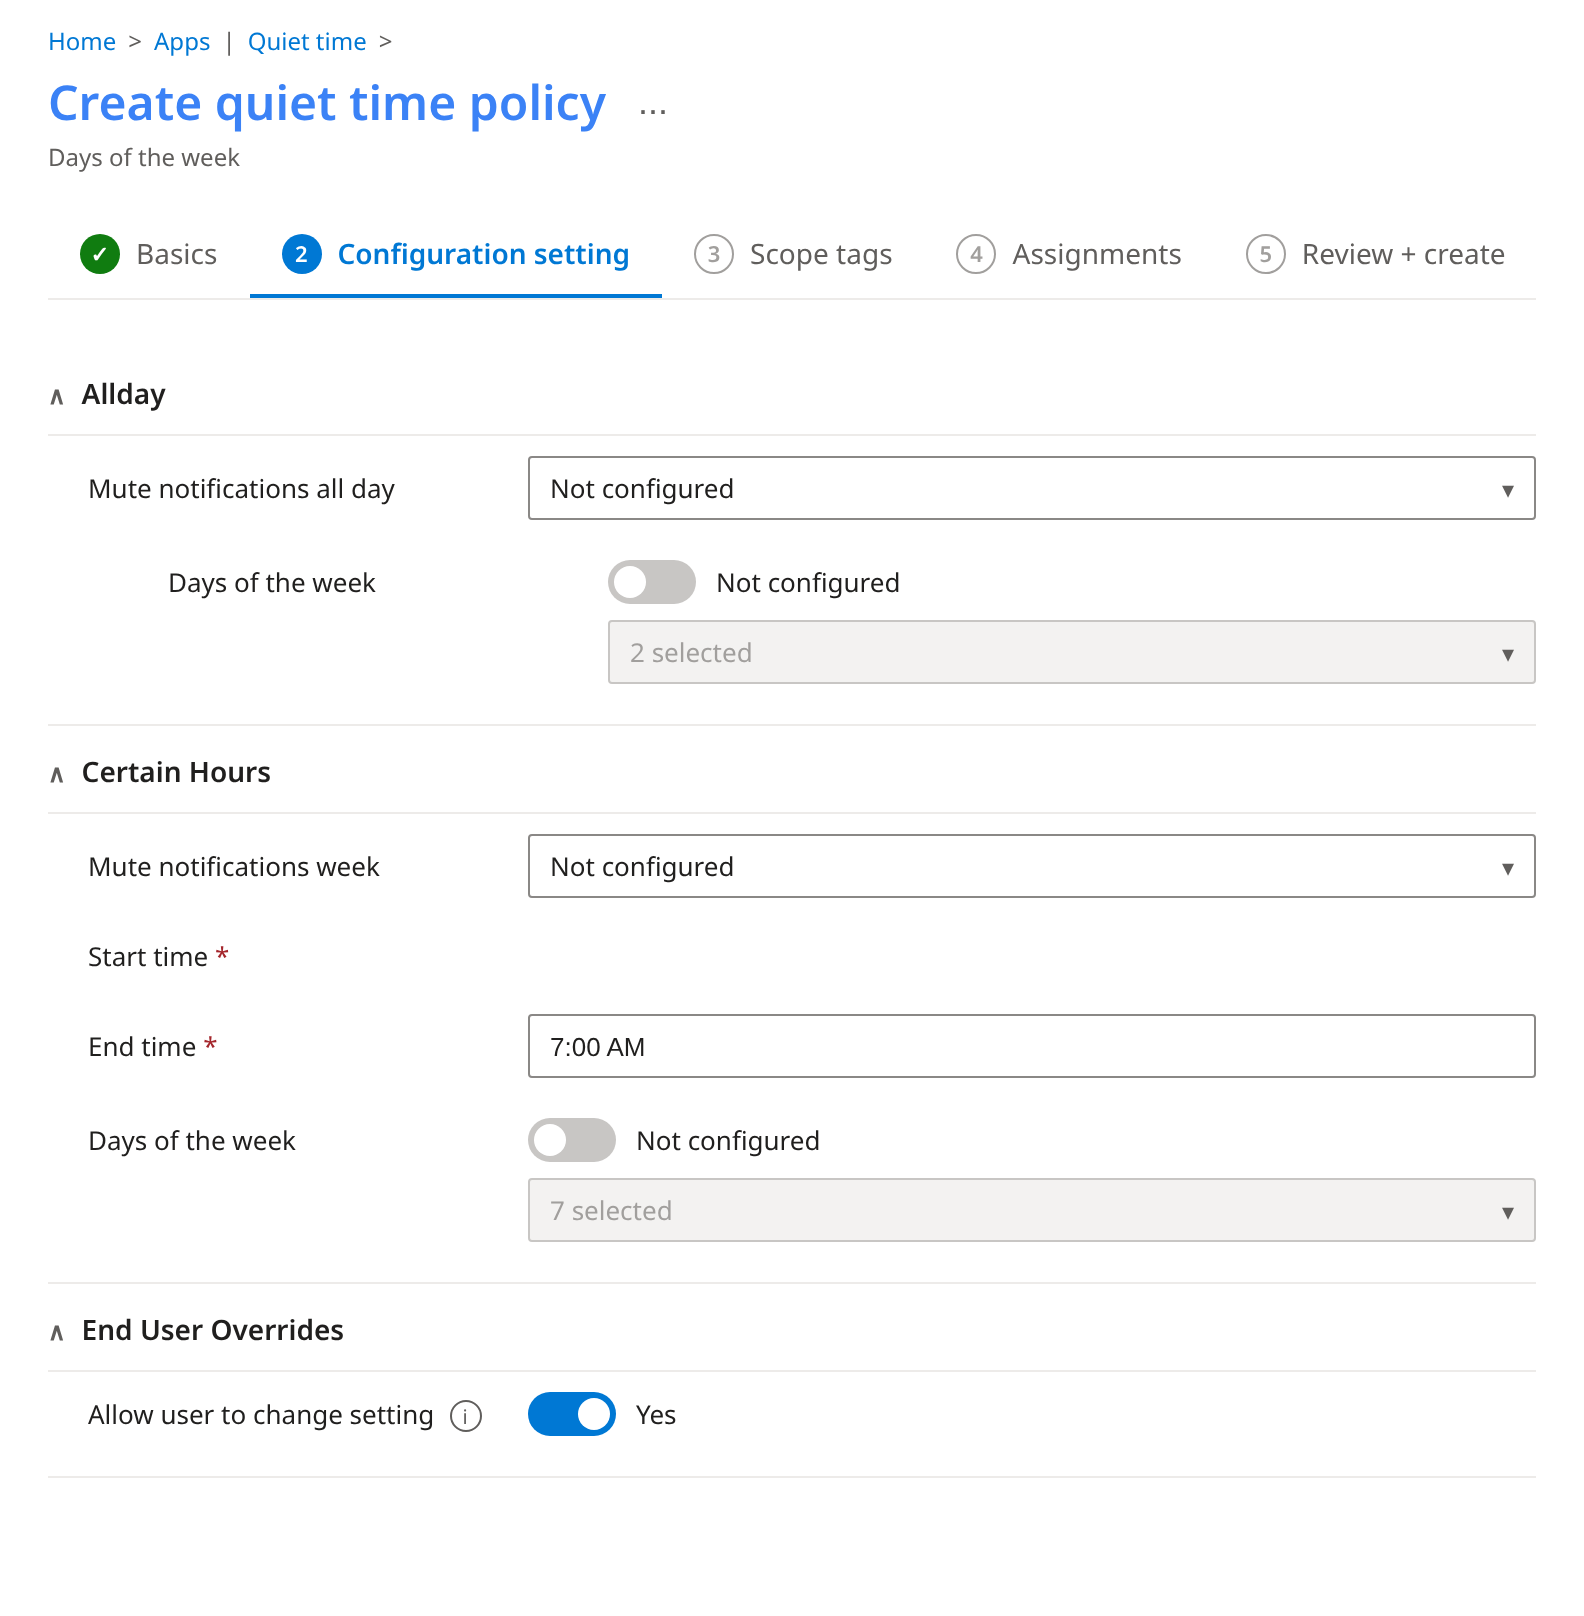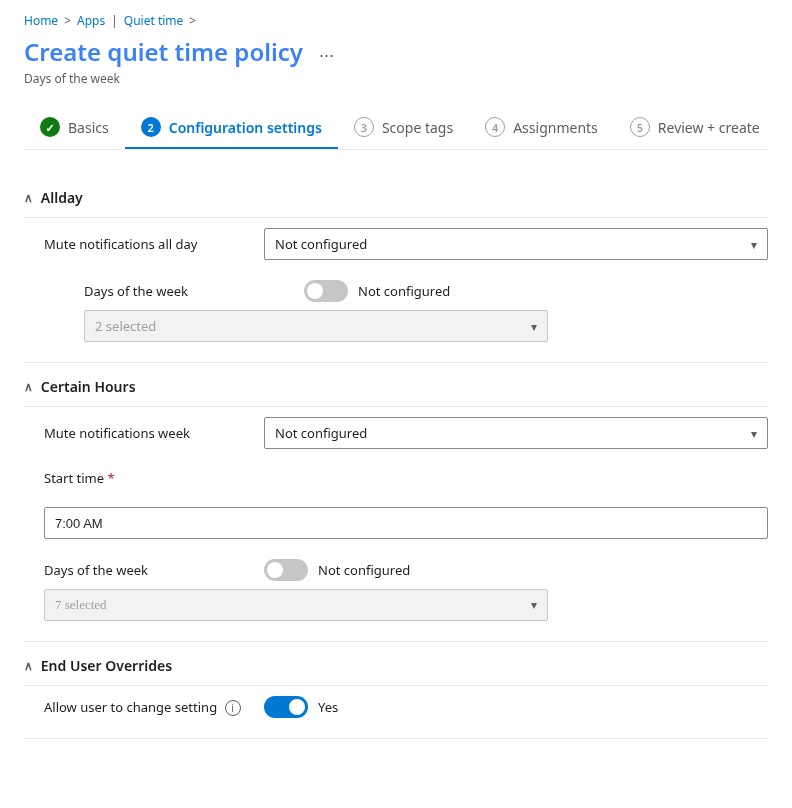--- a/index.html
+++ b/index.html
@@ -243,21 +243,21 @@
 
 <div class="tabs">
 
   <div class="tab done">
     <span class="tab-circle complete">✓</span>
     <span>Basics</span>
   </div>
 
   <div class="tab active">
     <span class="tab-circle active-circle">2</span>
-    <span>Configuration settings</span>
+    <span>Configuration setting</span>
   </div>
 
   <div class="tab">
     <span class="tab-circle inactive">3</span>
     <span>Scope tags</span>
   </div>
 
   <div class="tab">
     <span class="tab-circle inactive">4</span>
     <span>Assignments</span>
@@ -293,21 +293,21 @@
         <div class="form-label">Days of the week</div>
         <div class="form-control-area">
           <div class="toggle-row">
             <div class="toggle off">
               <div class="toggle-knob"></div>
             </div>
             <span class="toggle-label">Not configured</span>
           </div>
         </div>
       </div>
-      <div style="width: calc(100% - 220px); ">
+      <div style="width: calc(100% - 220px); margin-left: 220px;">
         <div class="dropdown disabled">
           <span>2 selected</span>
           <span class="dropdown-arrow">▾</span>
         </div>
       </div>
     </div>
 
     <hr class="section-divider" style="margin-top: 10px;">
   </div>
 
@@ -329,38 +329,42 @@
     </div>
 
     <div class="form-row">
       <div class="form-label">
         <span>Start time</span>
         <span class="required-star"> *</span>
       </div>
     </div>
 
     <div class="form-row">
+      <div class="form-label">
+        <span>End time</span>
+        <span class="required-star"> *</span>
+      </div>
       <div class="form-control-area">
         <input type="text" class="text-input" value="7:00 AM" style="">
       </div>
     </div>
 
     <div class="form-row" style="flex-direction: column; align-items: flex-start; padding-left: 20px;">
       <div style="display:flex; align-items:center; gap:0; width:100%; margin-bottom: 8px;">
         <div class="form-label">Days of the week</div>
         <div class="form-control-area">
           <div class="toggle-row">
             <div class="toggle off">
               <div class="toggle-knob"></div>
             </div>
             <span class="toggle-label">Not configured</span>
           </div>
         </div>
       </div>
-      <div style="width: calc(100% - 220px);  font-family: Liberation Serif, serif;">
+      <div style="width: calc(100% - 220px); margin-left: 220px;">
         <div class="dropdown disabled">
           <span>7 selected</span>
           <span class="dropdown-arrow">▾</span>
         </div>
       </div>
     </div>
 
     <hr class="section-divider" style="margin-top: 10px;">
   </div>
 

